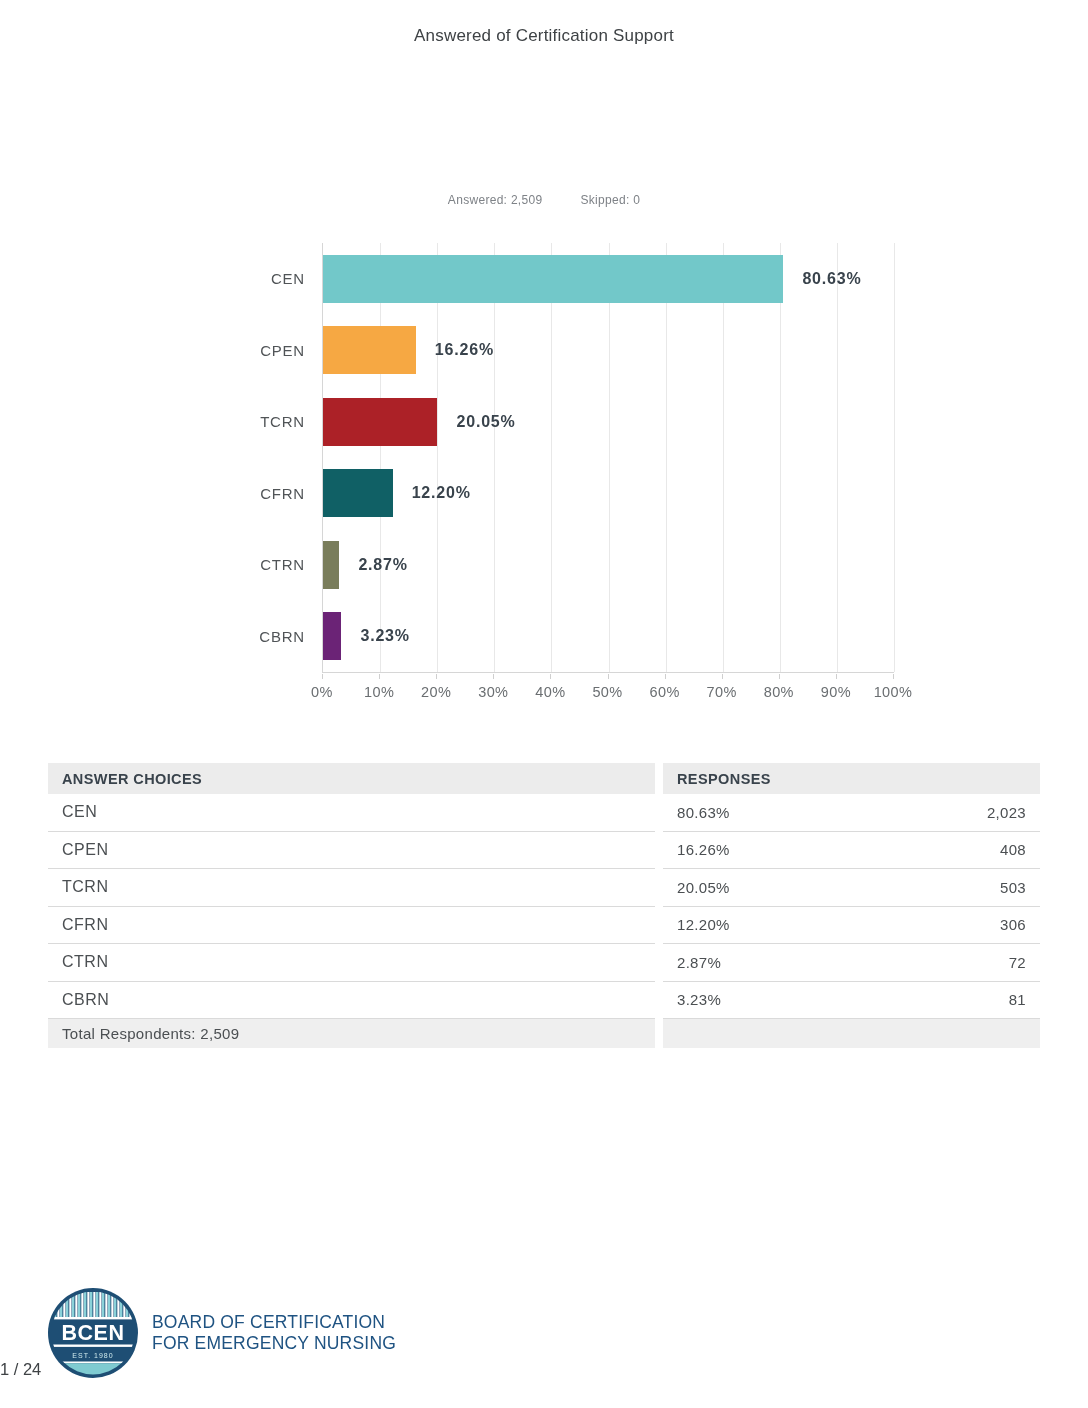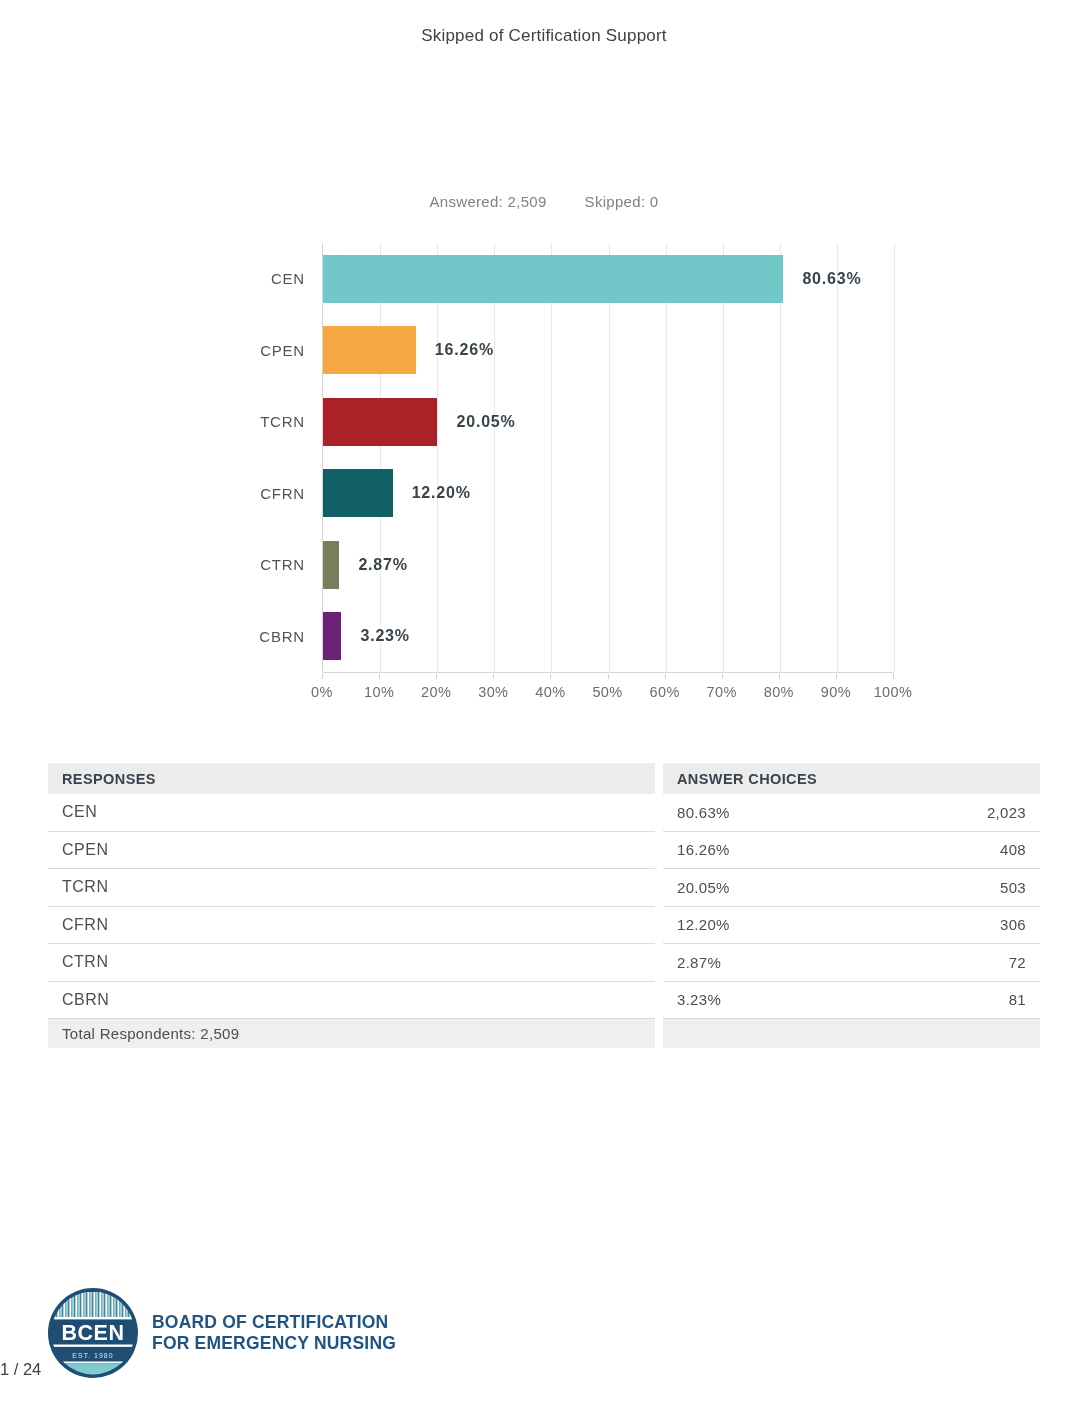--- a/index.html
+++ b/index.html
@@ -5,21 +5,21 @@
   html,body{margin:0;padding:0;background:#ffffff;}
   .page{position:relative;width:1088px;height:1408px;background:#ffffff;
         font-family:"Liberation Sans",sans-serif;overflow:hidden;}
 
   
   .doc-header{position:absolute;top:26px;left:0;width:100%;text-align:center;
               font-size:17px;color:#3e4245;letter-spacing:.2px;}
   .question{position:absolute;top:101px;left:74px;width:940px;margin:0;text-align:center;
             font-size:27px;line-height:37px;font-weight:400;color:#121212;letter-spacing:-.2px;}
   .stats{position:absolute;top:193px;left:0;width:100%;text-align:center;
-         font-size:15px;color:#7e8287;letter-spacing:.3px;}
+         font-size:12px;color:#7e8287;letter-spacing:.3px;}
   .stats span{margin:0 19px;}
 
   
   .chart{position:absolute;left:48px;top:243px;display:flex;}
   .ylabels{width:274px;}
   .ylabel{height:71.5px;display:flex;align-items:center;justify-content:flex-end;
           padding-right:17px;box-sizing:border-box;font-size:15px;color:#505457;letter-spacing:.8px;}
   .plotwrap{width:571px;}
   .plot{position:relative;width:571px;height:429px;
         border-left:1px solid #d6d6d6;border-bottom:1px solid #d6d6d6;}
@@ -43,31 +43,31 @@
              border-bottom:1px solid #dadada;font-size:16px;color:#4b4f52;letter-spacing:.5px;}
   .trow-right{height:37.5px;display:flex;align-items:center;justify-content:space-between;
               padding:0 14px;box-sizing:border-box;border-bottom:1px solid #dadada;
               font-size:15px;color:#4b4f52;letter-spacing:.3px;}
   .tfoot-left{background:#efefef;height:29px;display:flex;align-items:center;
               padding:0 14px;box-sizing:border-box;font-size:15px;color:#4b4f52;letter-spacing:.3px;}
   .tfoot-right{background:#efefef;height:29px;}
 
   
   .footer-logo{position:absolute;left:48px;top:1288px;display:flex;align-items:center;gap:14px;}
-  .brand-text{font-size:17.5px;font-weight:700;color:#1f5382;
+  .brand-text{font-size:17.5px;font-weight:400;color:#1f5382;
               letter-spacing:.2px;line-height:21px;text-transform:uppercase;}
   .page-num{position:absolute;top:1360px;left:0;width:100%;
             font-size:16.5px;color:#3e4245;}
 </style>
 </head>
 <body>
 
 <div class="page">
 
-  <div class="doc-header">Skipped of Certification Support</div>
+  <div class="doc-header">Answered of Certification Support</div>
 
 
   <div class="stats">
     <span>Answered: 2,509</span><span>Skipped: 0</span>
   </div>
 
   <div class="chart">
     <div class="ylabels" id="ylabels">
         <div class="ylabel">CEN</div>
         <div class="ylabel">CPEN</div>
@@ -135,22 +135,22 @@
           <div class="tick" style="left: 90%;"></div>
           <div class="xlab" style="left: 90%;">90%</div>
           <div class="tick" style="left: 100%;"></div>
           <div class="xlab" style="left: 100%;">100%</div>
         </div>
     </div>
   </div>
 
   <div class="table">
     <div class="tgrid">
+      <div class="thcell">ANSWER CHOICES</div>
       <div class="thcell">RESPONSES</div>
-      <div class="thcell">ANSWER CHOICES</div>
     </div>
     <div id="tbody">
         <div class="tgrid">
           <div class="trow-left">CEN</div>
           <div class="trow-right">
             <span>80.63%</span>
             <span>2,023</span>
           </div>
         </div>
         <div class="tgrid">

